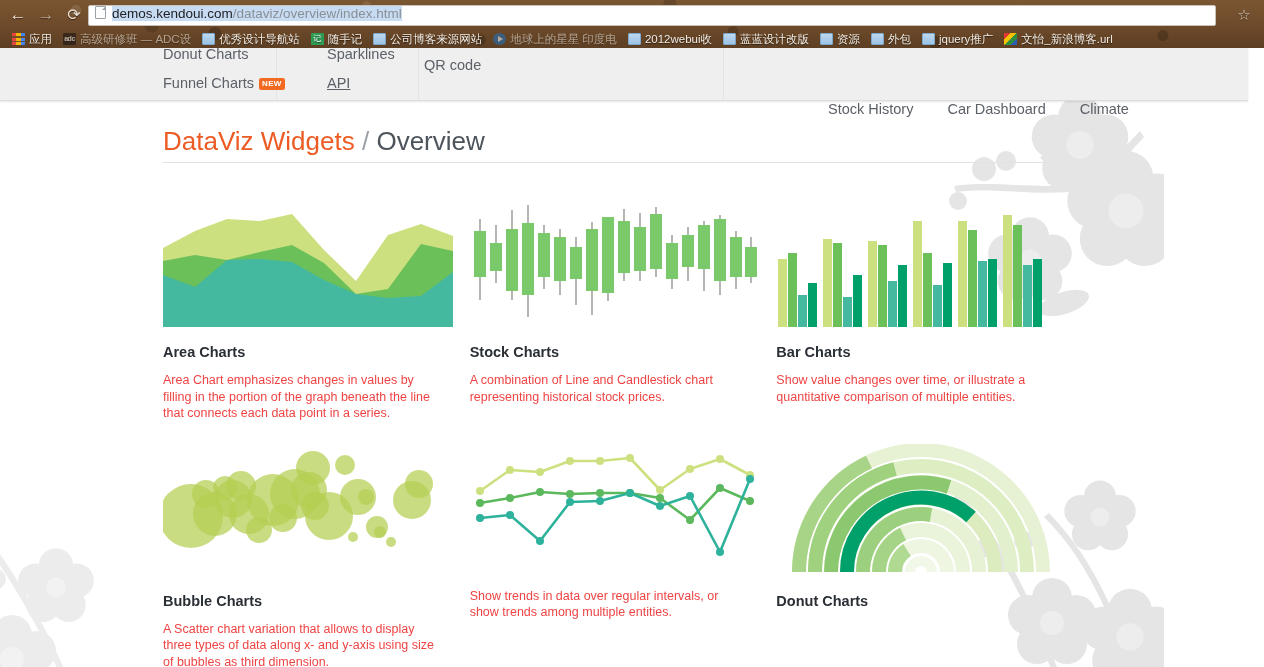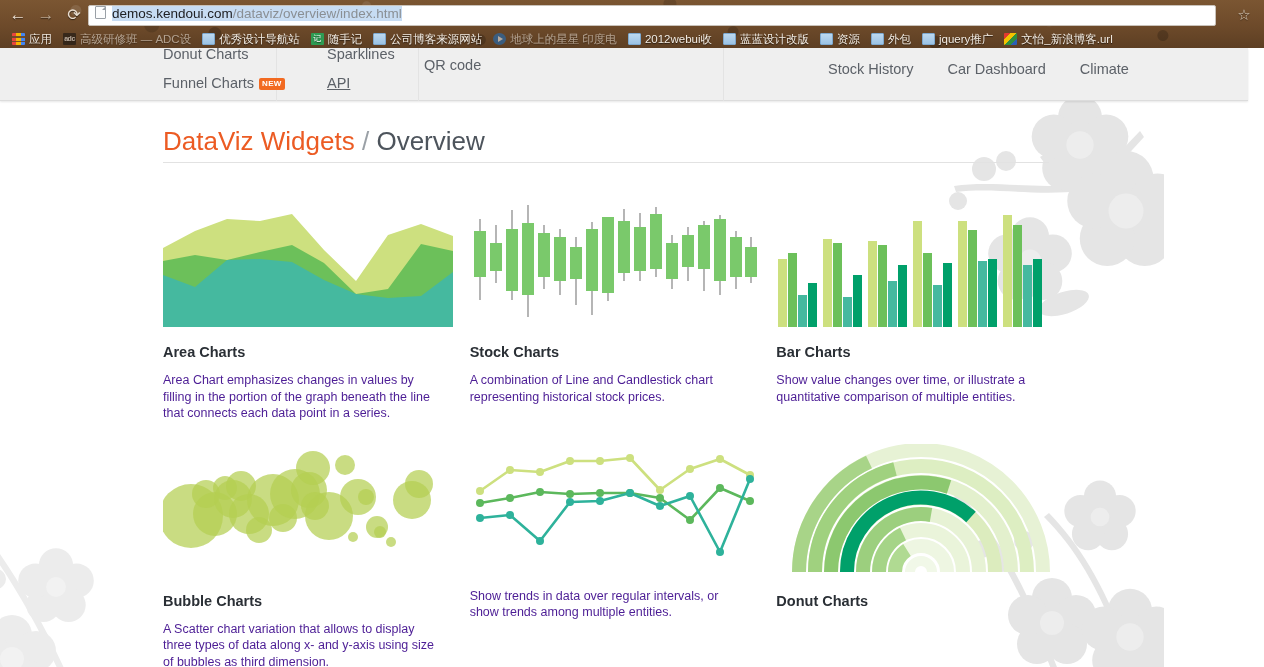--- a/index.html
+++ b/index.html
@@ -118,21 +118,21 @@
   .nav-item{ line-height:21px; white-space:nowrap; }
   .nav-sep{
     position:absolute; top:0; width:1px; height:53px; background:#e3e3e3;
   }
   .badge-new{
     display:inline-block; background:#f26a21; color:#fff;
     font-size:8px; font-weight:bold; line-height:10px;
     padding:1px 3px; border-radius:2px; vertical-align:2px; margin-left:5px;
     letter-spacing:.3px;
   }
-  .nav-right .nav-item{ display:inline-block; margin-right:34px; }
+  .nav-right .nav-item{ display:inline-block; margin-right:34px;margin-top:40px; }
 
   
   .content{
     position:absolute; top:101px; left:0; width:1164px; height:566px;
     background:#ffffff; overflow:hidden;padding-left:48px;
   }
   .blossom{ position:absolute; pointer-events:none; opacity:1; }
   .blossom svg{ display:block; }
 
   .page-head{
@@ -151,21 +151,21 @@
   }
   .row{ display:flex; }
   .card{ width:307px; margin-right:0; }
   .card-thumb{
     width:290px; height:132px; position:relative; overflow:hidden;
   }
   .card-title{
     font-size:14.5px; font-weight:bold; color:#2a2f35; margin-top:17px;
   }
   .card-desc{
-    font-size:12.5px; line-height:16.5px; color:#4c1d95; margin-top:12px;
+    font-size:12.5px; line-height:16.5px; color:#ef4444; margin-top:12px;
     width:280px;
   }
   .row2 { margin-top:22px; }
 
   svg{ overflow:visible; }
 </style>
 </head>
 <body>
 
 <div class="browser-chrome">

